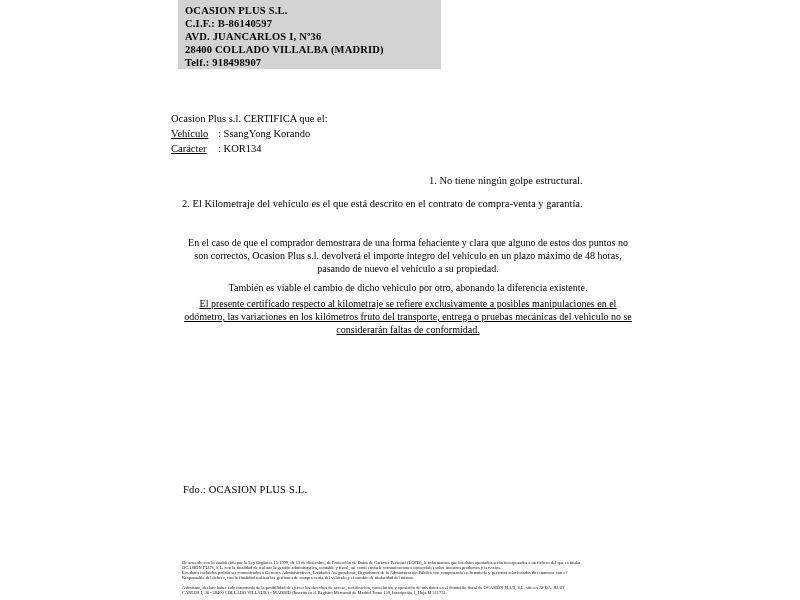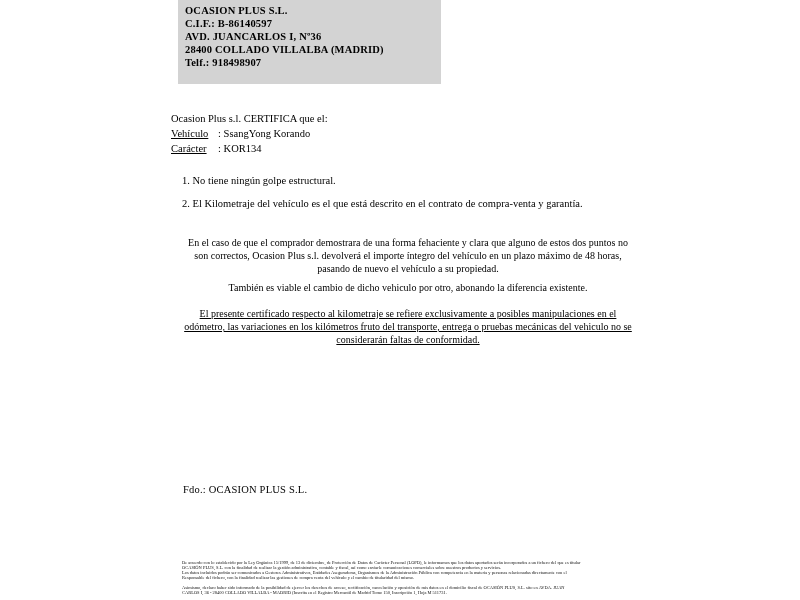--- a/index.html
+++ b/index.html
@@ -7,21 +7,21 @@
     width: 800px; height: 600px;
     background: #ffffff;
     font-family: "Liberation Serif", "DejaVu Serif", serif;
     color: #000;
     position: relative;
     overflow: hidden;
   }
   .page { position: absolute; inset: 0; }
 
   .header-box {
-    position: absolute; left: 178px; top: 0; width: 263px; height: 84px;
+    position: absolute; left: 178px; top: 0; width: 263px; height: 69px;
     background: #d3d3d3;
     padding: 4px 0 0 7px; box-sizing: border-box;
     font-weight: bold; font-size: 10.5px; line-height: 13px;
     letter-spacing: 0.2px;
   }
 
   .date-line {
     position: absolute; left: 377px; top: 90px;
     font-size: 10px; letter-spacing: 0.2px; white-space: nowrap;
   }
@@ -32,28 +32,28 @@
   }
   .field-row .field-label {
     display: inline-block; min-width: 47px;
     text-decoration: underline;
   }
 
   .points {
     position: absolute; left: 182px; top: 174px;
     font-size: 10.5px; line-height: 13px;
   }
-  .points .point { margin: 0 0 10px 0; }
+  .points .point { margin: 0 0 10px 0; text-align: right; }
 
   .paragraphs {
     position: absolute; left: 182px; top: 236px; width: 452px;
     font-size: 10px; line-height: 13px; text-align: center;
   }
   .paragraphs p { margin: 0 0 6px 0; }
-  .paragraphs p.gap-after { margin-bottom: 13px; }
+  .paragraphs p.gap-after { margin-bottom: 3px; }
   .paragraphs p:last-child { margin-bottom: 0; text-decoration: underline; }
 
   .signature {
     position: absolute; left: 183px; top: 484px;
     font-size: 10.5px; letter-spacing: 0.2px;
   }
 
   .fine-print {
     position: absolute; left: 182px; top: 560px;
     width: 905px;

